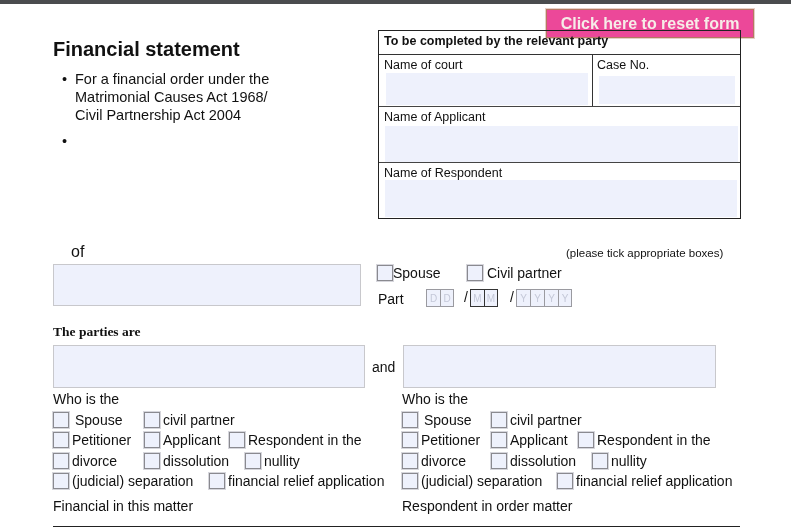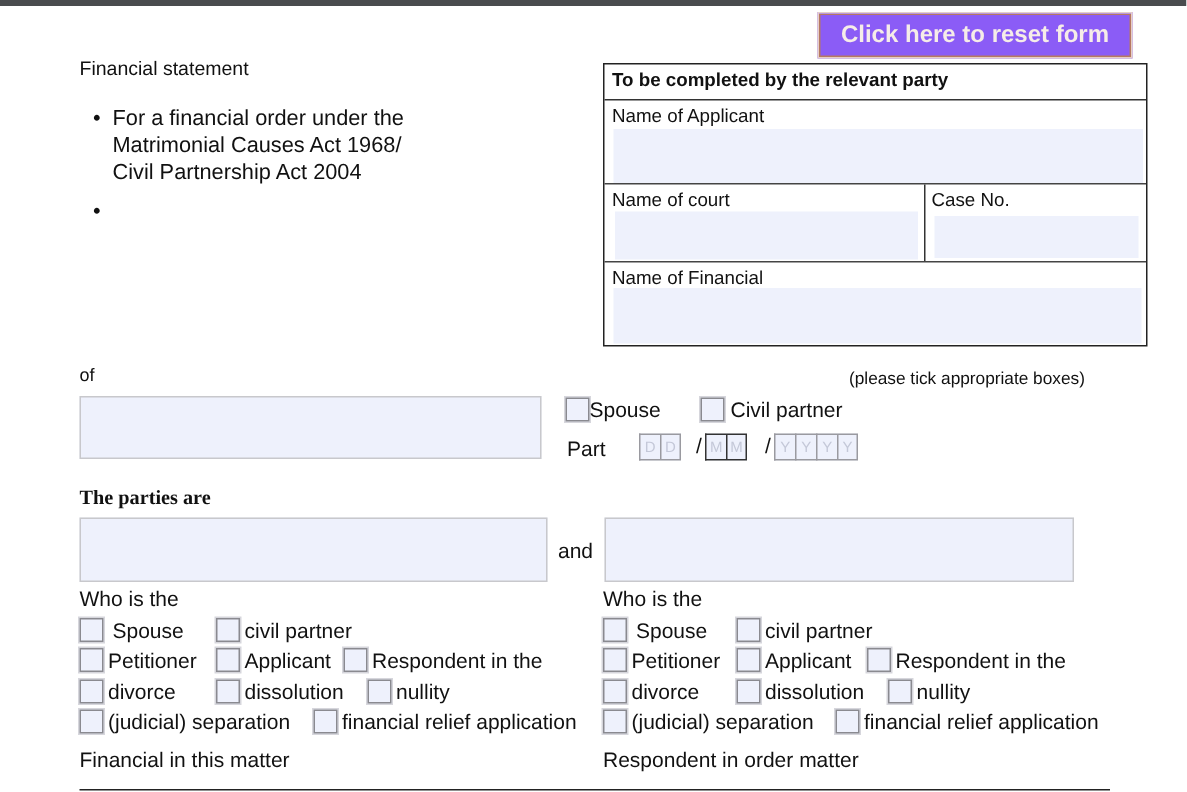--- a/index.html
+++ b/index.html
@@ -7,48 +7,48 @@
     width: 791px; height: 528px; position: relative; overflow: hidden;
     background: #ffffff;
     font-family: "Liberation Sans", sans-serif;
     color: #111;
   }
   .topbar { position: absolute; left: 0; top: 0; width: 791px; height: 4px; background: #4a4c4e; }
   .abs { position: absolute; }
 
   .reset-btn {
     position: absolute; left: 545px; top: 8px; width: 210px; height: 31px;
-    background: #8b5cf6; border: 1px solid #e6cfc7; box-sizing: border-box;
+    background: #ec4899; border: 1px solid #e6cfc7; box-sizing: border-box;
     color: #f6ece8; font-weight: bold; font-size: 16px;
     display: flex; align-items: center; justify-content: center; cursor: pointer;
     box-shadow: inset 0 0 0 1px #b67862;
   }
 
-  .title { left: 53px; top: 38px; font-size: 13px; font-weight: normal; color: #111; }
+  .title { left: 53px; top: 38px; font-size: 20px; font-weight: bold; color: #111; }
   .bullets { left: 62px; top: 70px; font-size: 14.5px; line-height: 18px; width: 300px; }
   .bullet { display: flex; margin-bottom: 8px; }
   .bullet .dot { width: 13px; flex: none; }
   .bullet .txt { white-space: pre-line; }
 
   
   .party-box {
-    position: absolute; left: 378px; top: 42px; width: 363px; height: 189px;
-    border: 1.5px solid #222; box-sizing: border-box; margin-left: 24px;
+    position: absolute; left: 378px; top: 30px; width: 363px; height: 189px;
+    border: 1.5px solid #222; box-sizing: border-box;
   }
   .party-head {
     height: 24px; border-bottom: 1.5px solid #333; font-weight: bold; font-size: 12.5px;
     padding: 3px 0 0 5px; box-sizing: border-box;
   }
   .party-row { position: relative; border-bottom: 1.5px solid #444; box-sizing: border-box; }
   .party-row:last-child { border-bottom: none; }
   .party-row .lbl { position: absolute; left: 5px; top: 3px; font-size: 12.5px; }
   .fill { background: #eef1fc; position: absolute; }
   .vdiv { position: absolute; left: 213px; top: 0; bottom: 0; border-left: 1.5px solid #333; }
 
-  .of-label { left: 53px; top: 243px; font-size: 12px; }
+  .of-label { left: 71px; top: 243px; font-size: 16px; }
   .of-input {
     position: absolute; left: 53px; top: 264px; width: 308px; height: 42px;
     background: #eef1fc; border: 1px solid #c8c8cc; box-sizing: border-box;
   }
   .tick-note { left: 566px; top: 247px; font-size: 11.5px; }
 
   .cb {
     display: inline-block; width: 16px; height: 16px; box-sizing: border-box;
     background: #eef1fc; border: 1.5px solid #8a8a90; box-shadow: 0 0 0 1px #d6d6dc;
     vertical-align: middle; cursor: pointer;
@@ -96,33 +96,33 @@
 Matrimonial Causes Act 1968/
 Civil Partnership Act 2004</span>
   </div>
   <div class="bullet">
     <span class="dot">•</span>
   </div>
 </div>
 
 <div class="party-box">
   <div class="party-head">To be completed by the relevant party</div>
-  <div class="party-row" style="height:56px;">
-    <span class="lbl">Name of Applicant</span>
-    <div class="fill" style="left:6px; top:19px; width:353px; height:36px;"></div>
-  </div>
   <div class="party-row" style="height:52px;">
     <span class="lbl">Name of court</span>
     <div class="fill" style="left:7px; top:18px; width:202px; height:32px;"></div>
     <div class="vdiv"></div>
     <span class="lbl" style="left:218px;">Case No.</span>
     <div class="fill" style="left:220px; top:21px; width:136px; height:28px;"></div>
   </div>
+  <div class="party-row" style="height:56px;">
+    <span class="lbl">Name of Applicant</span>
+    <div class="fill" style="left:6px; top:19px; width:353px; height:36px;"></div>
+  </div>
   <div class="party-row" style="height:54px;">
-    <span class="lbl">Name of Financial</span>
+    <span class="lbl">Name of Respondent</span>
     <div class="fill" style="left:6px; top:17px; width:352px; height:37px;"></div>
   </div>
 </div>
 
 <div class="abs of-label">of</div>
 <div class="of-input"></div>
 
 <div class="abs tick-note">(please tick appropriate boxes)</div>
 
 <div class="row-inline" style="left:377px; top:265px;">

